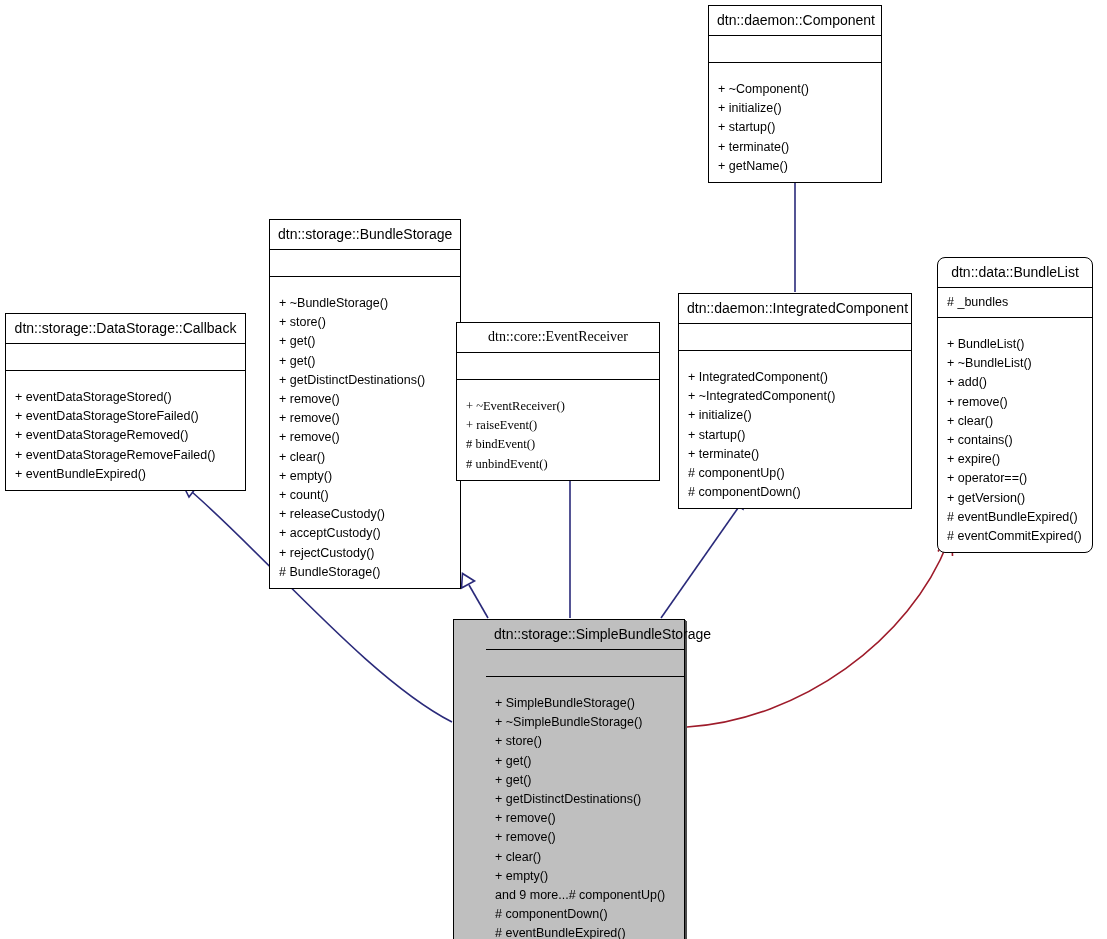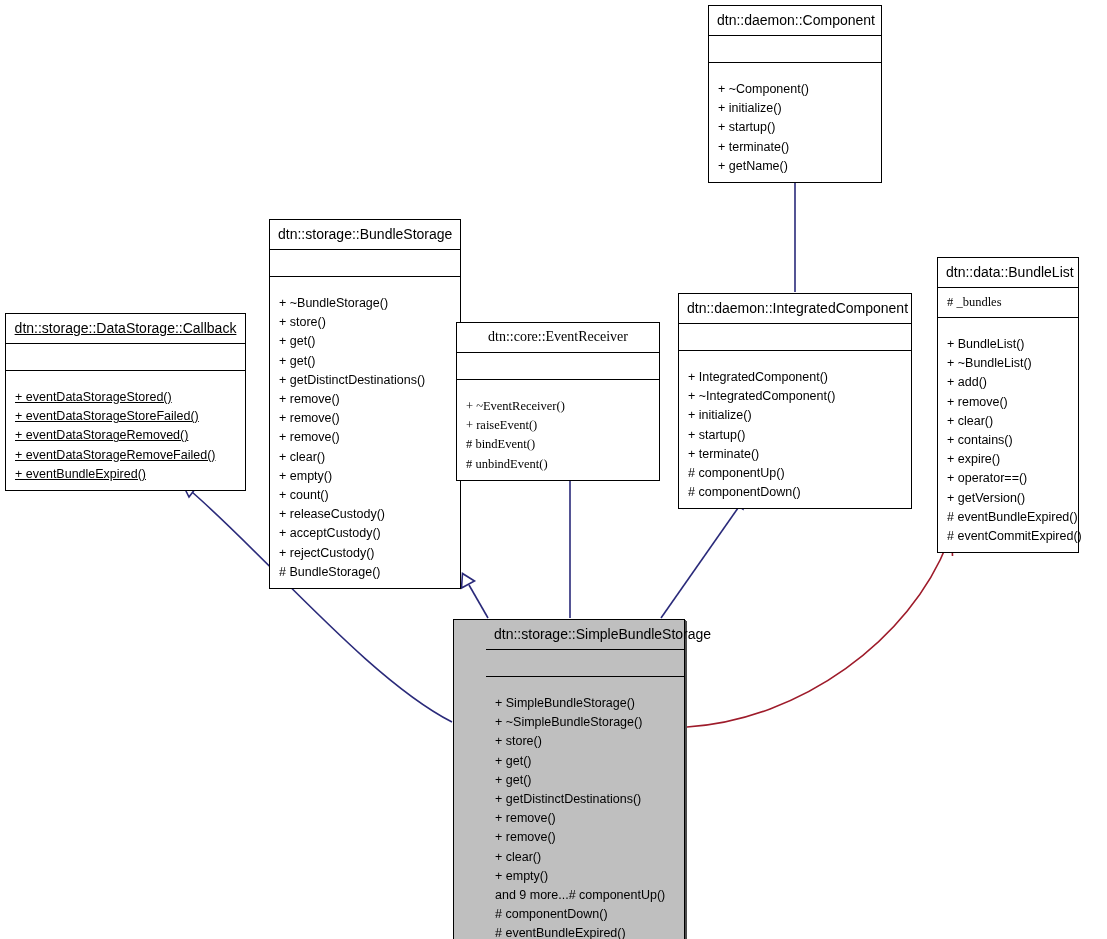--- a/index.html
+++ b/index.html
@@ -62,21 +62,20 @@
     margin-top: 12px;
   }
   .uml-row {
     font-size: 12.5px;
     color: #000000;
     line-height: 19.2px;
     white-space: nowrap;
   }
   .uml-attrs .uml-row {
     line-height: 19px;
-    font-family: Liberation Serif, serif;
   }
 </style>
 </head>
 <body>
 
 <div id="canvas">
 
   <svg id="edge-layer" viewBox="0 0 1107 939" width="1107" height="939" xmlns="http://www.w3.org/2000/svg">
 
     
@@ -143,21 +142,21 @@
       <div class="uml-row">+ clear()</div>
       <div class="uml-row">+ empty()</div>
       <div class="uml-row">+ count()</div>
       <div class="uml-row">+ releaseCustody()</div>
       <div class="uml-row">+ acceptCustody()</div>
       <div class="uml-row">+ rejectCustody()</div>
       <div class="uml-row"># BundleStorage()</div>
     </div>
   </div>
 
-  <div class="uml-box" style="left:5px; top:313px; width:241px;text-decoration:underline;">
+  <div class="uml-box" style="left:5px; top:313px; width:241px;">
     <div class="uml-title">dtn::storage::DataStorage::Callback</div>
     <div class="uml-attrs empty"></div>
     <div class="uml-ops">
       <div class="uml-row">+ eventDataStorageStored()</div>
       <div class="uml-row">+ eventDataStorageStoreFailed()</div>
       <div class="uml-row">+ eventDataStorageRemoved()</div>
       <div class="uml-row">+ eventDataStorageRemoveFailed()</div>
       <div class="uml-row">+ eventBundleExpired()</div>
     </div>
   </div>
@@ -180,21 +179,21 @@
       <div class="uml-row">+ IntegratedComponent()</div>
       <div class="uml-row">+ ~IntegratedComponent()</div>
       <div class="uml-row">+ initialize()</div>
       <div class="uml-row">+ startup()</div>
       <div class="uml-row">+ terminate()</div>
       <div class="uml-row"># componentUp()</div>
       <div class="uml-row"># componentDown()</div>
     </div>
   </div>
 
-  <div class="uml-box" style="left:937px; top:257px; width:142px;">
+  <div class="uml-box" style="left:937px; top:257px; width:156px;border-radius:8px;">
     <div class="uml-title">dtn::data::BundleList</div>
     <div class="uml-attrs">
       <div class="uml-row"># _bundles</div>
     </div>
     <div class="uml-ops">
       <div class="uml-row">+ BundleList()</div>
       <div class="uml-row">+ ~BundleList()</div>
       <div class="uml-row">+ add()</div>
       <div class="uml-row">+ remove()</div>
       <div class="uml-row">+ clear()</div>

